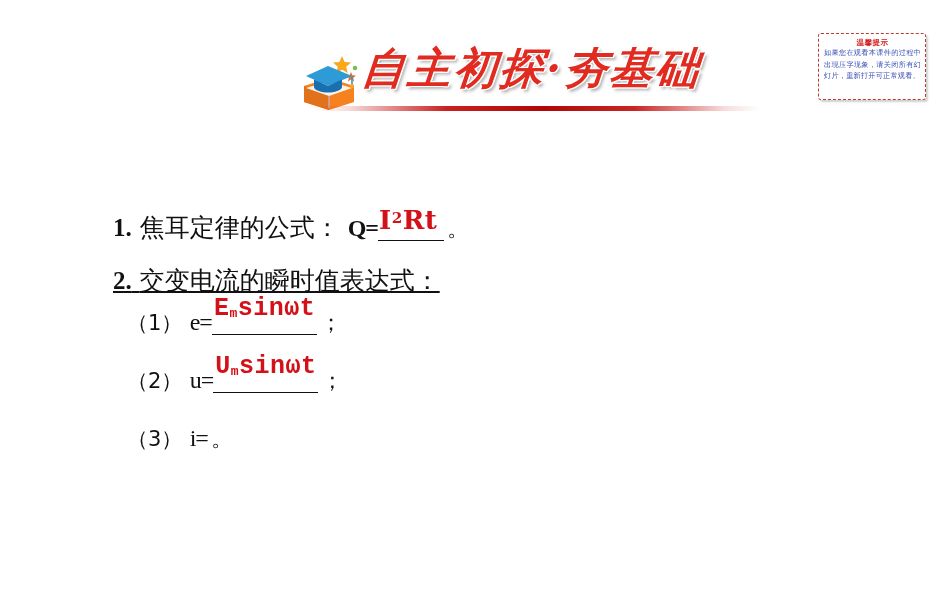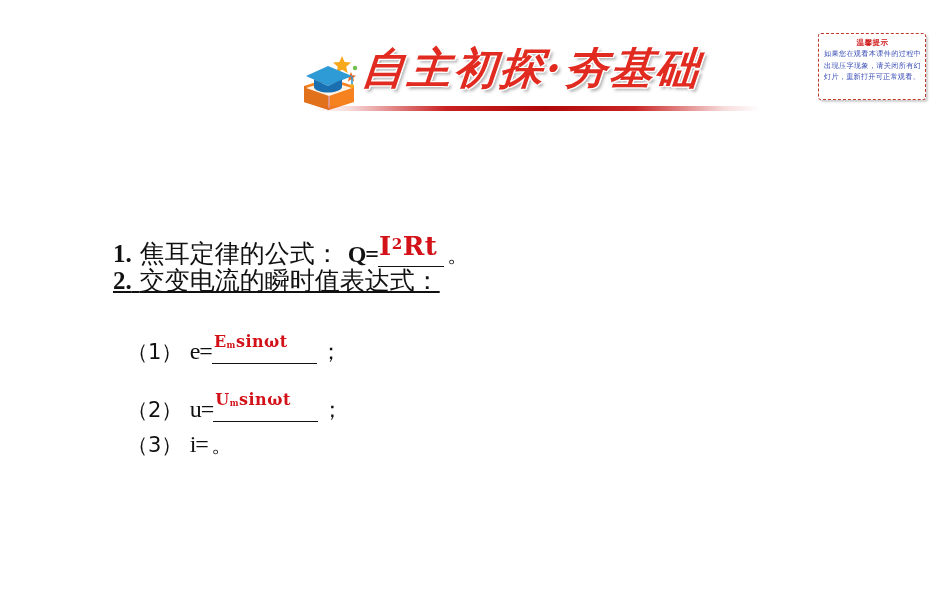--- a/index.html
+++ b/index.html
@@ -94,21 +94,21 @@
     font-size: 7.5px;
     font-weight: bold;
     font-family: "DejaVu Serif", serif;
     letter-spacing: 0.5px;
     line-height: 11px;
   }
 
   #tip-body {
     color: #3b4fb5;
     font-size: 7.2px;
-    font-family: Liberation Sans, sans-serif;
+    font-family: Liberation Mono, monospace;
     line-height: 11.5px;
     letter-spacing: 0.2px;
     text-align: justify;
     word-break: break-all;
   }
 
   
   #section-label {
     position: absolute;
     left: 118px;
@@ -162,32 +162,31 @@
 
   .q-line {
     position: relative;
     font-family: "DejaVu Serif", "Liberation Serif", serif;
     color: #111111;
     white-space: nowrap;
   }
 
   #q1 {
     font-size: 25px;
-    line-height: 34px;
+    line-height: 28px;
     height: 50px;
   }
 
   #q1 .num { font-weight: bold; font-family: "Liberation Serif", serif; }
   #q1 .stem { font-size: 25px; }
 
   .blank-wrap {
     position: relative;
     display: inline-block;
     vertical-align: baseline;
-    margin-top: 23px;
   }
 
   .blank-line {
     display: inline-block;
     border-bottom: 1.6px solid #111111;
     height: 1.05em;
     vertical-align: -0.2em;
   }
 
   .answer {
@@ -230,43 +229,44 @@
     text-decoration: underline;
   }
   #q2 .num { font-weight: bold; font-family: "Liberation Serif", serif; }
 
   .sub-line {
     position: relative;
     font-family: "DejaVu Serif", "Liberation Serif", serif;
     font-size: 23px;
     color: #111111;
     height: 58px;
-    line-height: 36px;
+    line-height: 24px;
     padding-left: 14px;
     white-space: nowrap;
   }
 
   .sub-line .idx {
     font-family: "DejaVu Sans", sans-serif;
     font-size: 21px;
     letter-spacing: 0px;
   }
 
   .sub-line .lhs {
     font-family: "Liberation Serif", serif;
     font-size: 24px;
     letter-spacing: -1px;
   }
 
   .sub-line .blank-line { width: 105px; }
 
   .sub-line .answer {
-    font-size: 16px;
+    font-size: 25px;
     bottom: 0.32em;
     left: 2px;
+    font-family: Liberation Mono, monospace;
   }
 
   .tail {
     font-family: "DejaVu Serif", serif;
     font-size: 22px;
     color: #111111;
     margin-left: 3px;
   }
 </style>
 </head>

